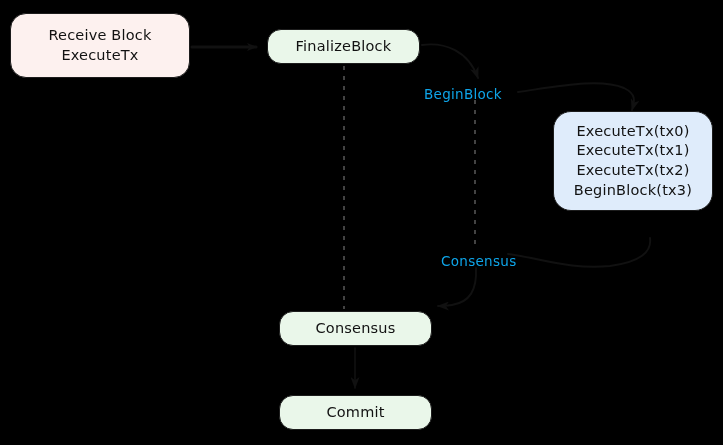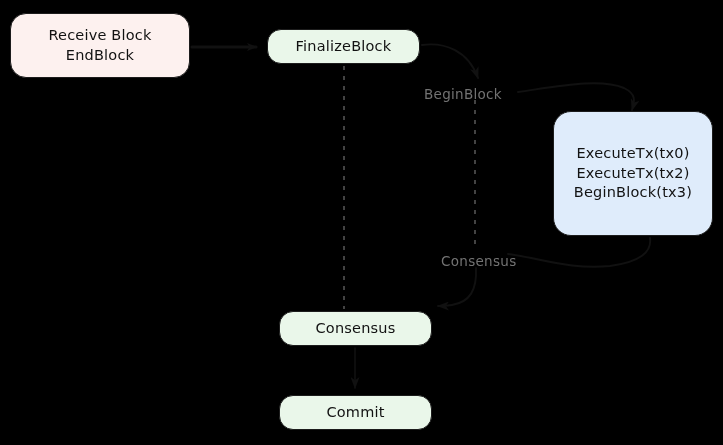--- a/index.html
+++ b/index.html
@@ -47,39 +47,39 @@
     font-size: 14.5px;
     border-radius: 16px;
   }
   #node-finalize-block {
     left: 267px; top: 29px; width: 153px; height: 35px;
     background: #eaf7ea;
     font-size: 14.5px;
     align-items: center;
   }
   #node-execute-tx {
-    left: 553px; top: 111px; width: 160px; height: 125px;
+    left: 553px; top: 111px; width: 160px; height: 100px;
     background: #dfecfb;
     font-size: 14.5px;
     border-radius: 18px;
   }
   #node-consensus {
     left: 279px; top: 311px; width: 153px; height: 35px;
     background: #eaf7ea;
     font-size: 14.5px;
   }
   #node-commit {
     left: 279px; top: 395px; width: 153px; height: 35px;
     background: #eaf7ea;
     font-size: 14.5px;
   }
 
   .edge-label {
     position: absolute;
-    color: #737373;
+    color: #0ea5e9;
     font-size: 13.5px;
     letter-spacing: 0.3px;
     white-space: nowrap;
     z-index: 2;
   }
   #label-begin-block { left: 424px; top: 86px; }
   #label-end-block   { left: 441px; top: 253px; }
 </style>
 </head>
 <body>
@@ -124,29 +124,30 @@
       <path d="M344,66 L344,309" stroke="#5a5a5a" stroke-width="1.5" fill="none" stroke-dasharray="4 6" stroke-linecap="butt"></path>
     </g>
 
     <g>
       <path d="M475,100 L475,248" stroke="#5a5a5a" stroke-width="1.5" fill="none" stroke-dasharray="4 6" stroke-linecap="butt"></path>
     </g>
   </svg>
 
   <div class="node" id="node-receive-block-proposal">
     <span class="line">Receive Block</span>
-    <span class="line">EndBlock</span>
+    <span class="line">ExecuteTx</span>
   </div>
 
   <div class="node" id="node-finalize-block">
     <span class="line">FinalizeBlock</span>
   </div>
 
   <div class="node" id="node-execute-tx">
     <span class="line">ExecuteTx(tx0)</span>
+    <span class="line">ExecuteTx(tx1)</span>
     <span class="line">ExecuteTx(tx2)</span>
     <span class="line">BeginBlock(tx3)</span>
   </div>
 
   <div class="node" id="node-consensus">
     <span class="line">Consensus</span>
   </div>
 
   <div class="node" id="node-commit">
     <span class="line">Commit</span>

